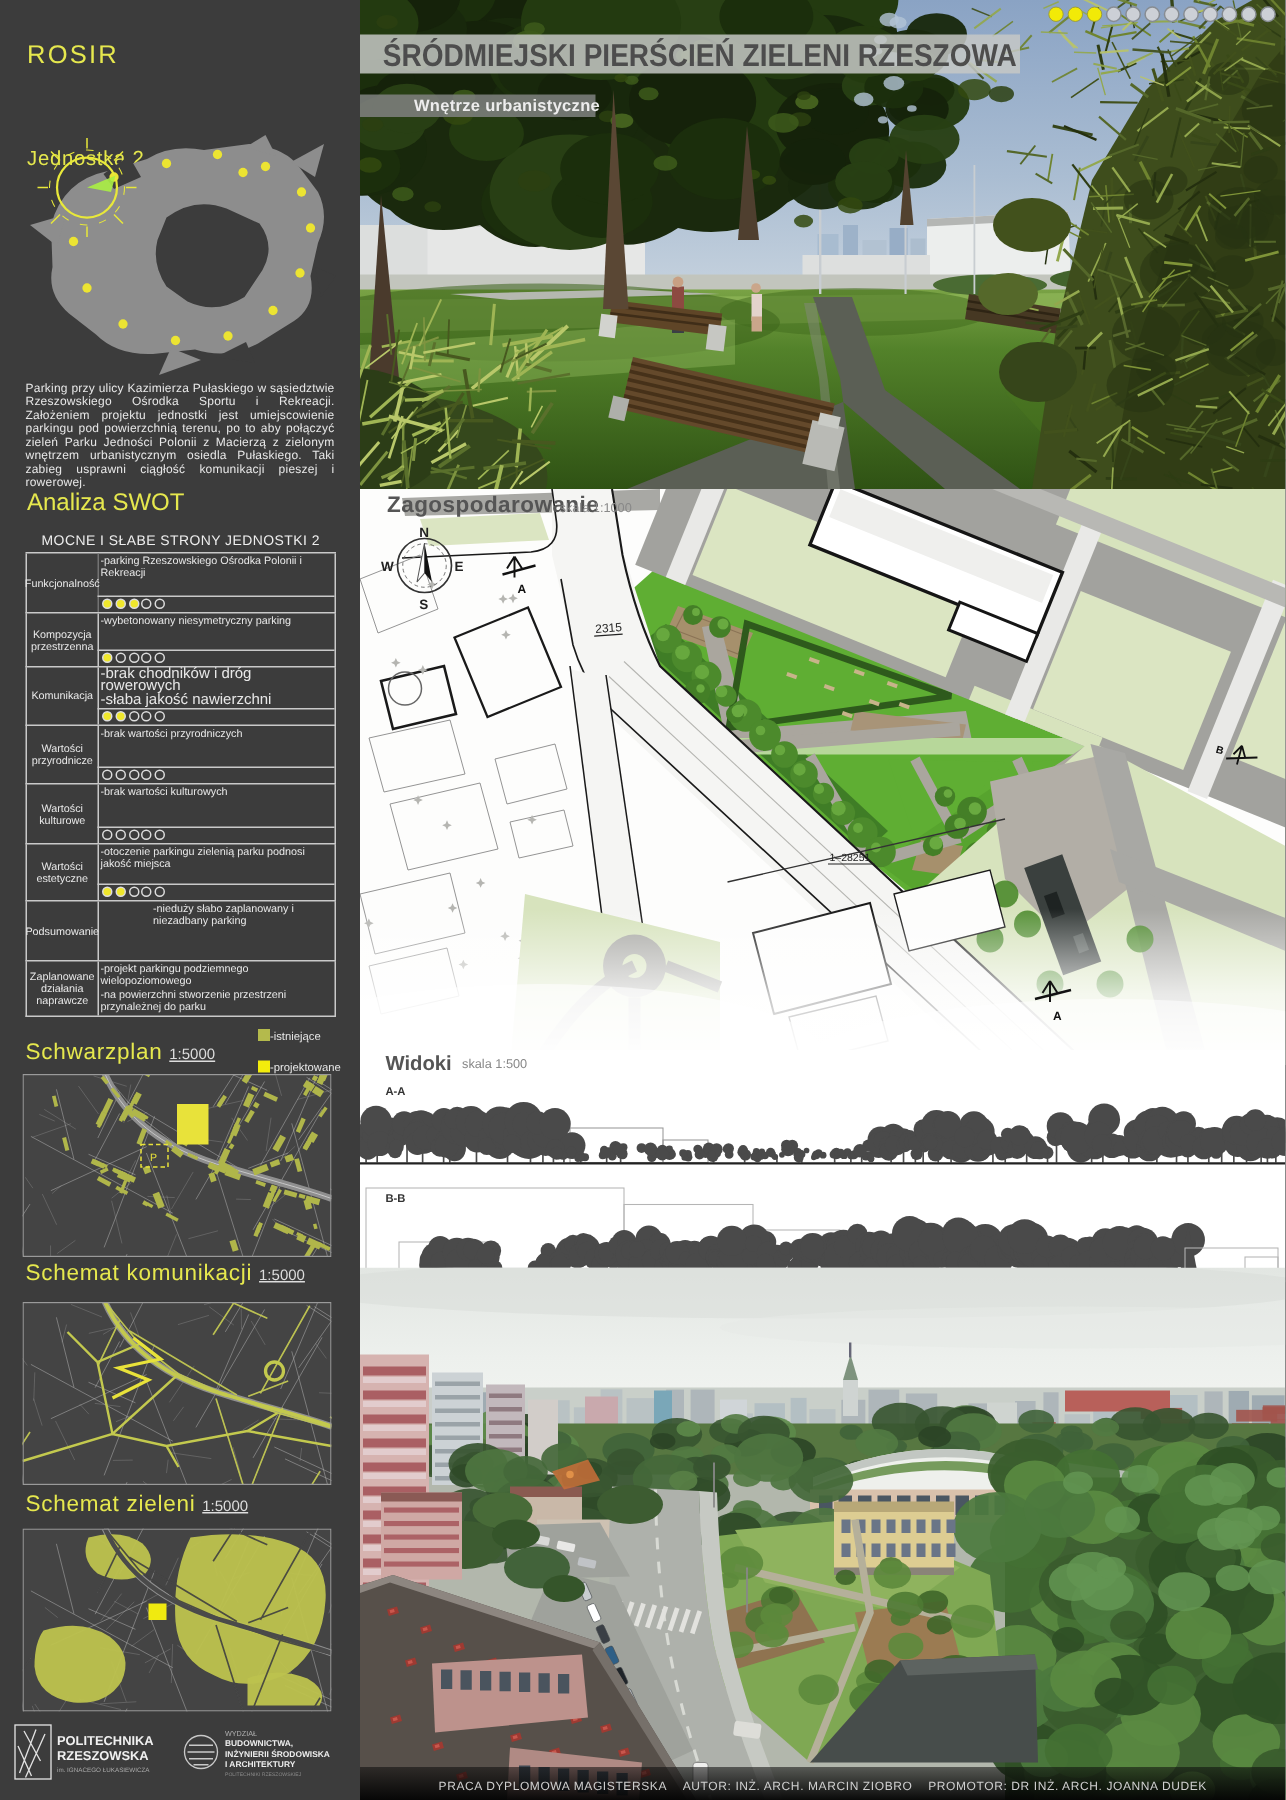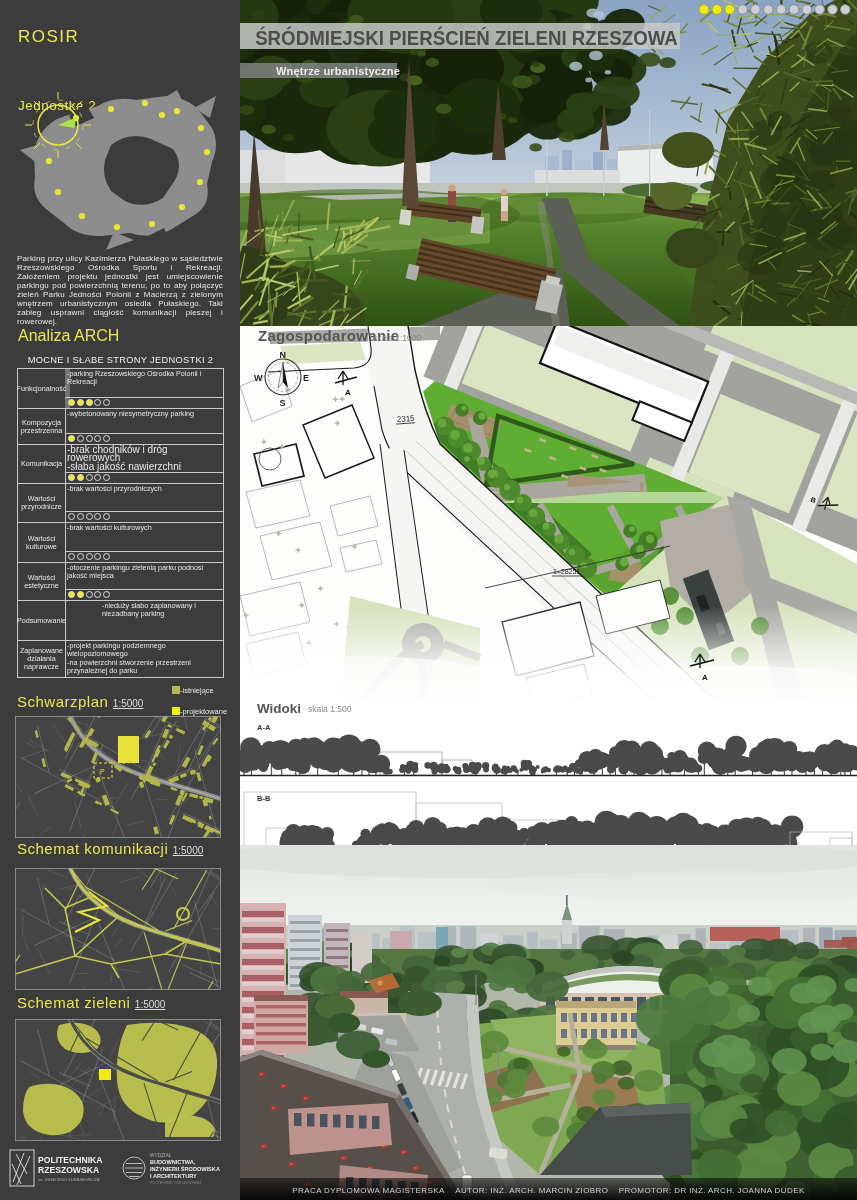--- a/index.html
+++ b/index.html
@@ -2230,26 +2230,26 @@
               <line x1="0" y1="-26" x2="0" y2="-33"></line>
               <line x1="0" y1="26" x2="0" y2="33"></line>
               <line x1="-18" y1="-18" x2="-24" y2="-24"></line>
               <line x1="18" y1="18" x2="24" y2="24"></line>
               <line x1="-18" y1="18" x2="-24" y2="24"></line>
               <line x1="18" y1="-18" x2="24" y2="-24"></line>
             </g>
           </g>
         </svg></div>
     <div class="abs" id="para">Parking przy ulicy Kazimierza Pułaskiego w sąsiedztwie Rzeszowskiego Ośrodka Sportu i Rekreacji. Założeniem projektu jednostki jest umiejscowienie parkingu pod powierzchnią terenu, po to aby połączyć zieleń Parku Jedności Polonii z Macierzą z zielonym wnętrzem urbanistycznym osiedla Pułaskiego. Taki zabieg usprawni ciągłość komunikacji pieszej i rowerowej.</div>
-    <div class="abs" id="anal">Analiza ARCH</div>
+    <div class="abs" id="anal">Analiza SWOT</div>
     <div class="abs" id="mocne">MOCNE I SŁABE STRONY JEDNOSTKI 2</div>
     <div class="abs" id="swot" style="left:17px;top:368px;">
         <div style="position:relative;width:207px;height:309px;border-top:1px solid #c9c9c9;">
           <div style="position:absolute;left:0;top:0px;width:207px;height:40px;border:1px solid #c9c9c9;border-top:none;box-sizing:border-box;">
-<div style="position:absolute;left:0;top:0;bottom:0;width:47px;border-right:5px solid #737373;display:flex;align-items:center;justify-content:center;text-align:left;font-size:7.2px;line-height:8px;color:#e8e8e8;">Funkcjonalność</div>
+<div style="position:absolute;left:0;top:0;bottom:0;width:47px;border-right:1px solid #737373;display:flex;align-items:center;justify-content:center;text-align:left;font-size:7.2px;line-height:8px;color:#e8e8e8;">Funkcjonalność</div>
 <div style="position:absolute;left:47px;top:0;right:0;bottom:0;">
 <div style="padding:1px 2px;font-size:7.2px;line-height:8.4px;color:#e8e8e8;">-parking Rzeszowskiego Ośrodka Polonii i Rekreacji</div>
 <div style="position:absolute;left:0;right:0;bottom:10px;border-bottom:1px solid #c9c9c9;"></div>
               <div style="position:absolute;left:3px;bottom:2px;height:7px;line-height:0;font-size:0;"><span style="display:inline-block;width:5px;height:5px;border-radius:50%;border:1px solid #ddd;background:#efe72c;margin-right:1.8px;"></span><span style="display:inline-block;width:5px;height:5px;border-radius:50%;border:1px solid #ddd;background:#efe72c;margin-right:1.8px;"></span><span style="display:inline-block;width:5px;height:5px;border-radius:50%;border:1px solid #ddd;background:#efe72c;margin-right:1.8px;"></span><span style="display:inline-block;width:5px;height:5px;border-radius:50%;border:1px solid #ddd;background:transparent;margin-right:1.8px;"></span><span style="display:inline-block;width:5px;height:5px;border-radius:50%;border:1px solid #ddd;background:transparent;margin-right:1.8px;"></span></div>
             </div>
           </div>
           <div style="position:absolute;left:0;top:40px;width:207px;height:36px;border:1px solid #c9c9c9;border-top:none;box-sizing:border-box;">
 <div style="position:absolute;left:0;top:0;bottom:0;width:47px;border-right:1px solid #c9c9c9;display:flex;align-items:center;justify-content:center;text-align:center;font-size:7.2px;line-height:8px;color:#e8e8e8;">Kompozycja<br>przestrzenna</div>
 <div style="position:absolute;left:47px;top:0;right:0;bottom:0;">
 <div style="padding:1px 2px;font-size:7.2px;line-height:8.4px;color:#e8e8e8;">-wybetonowany niesymetryczny parking</div>

